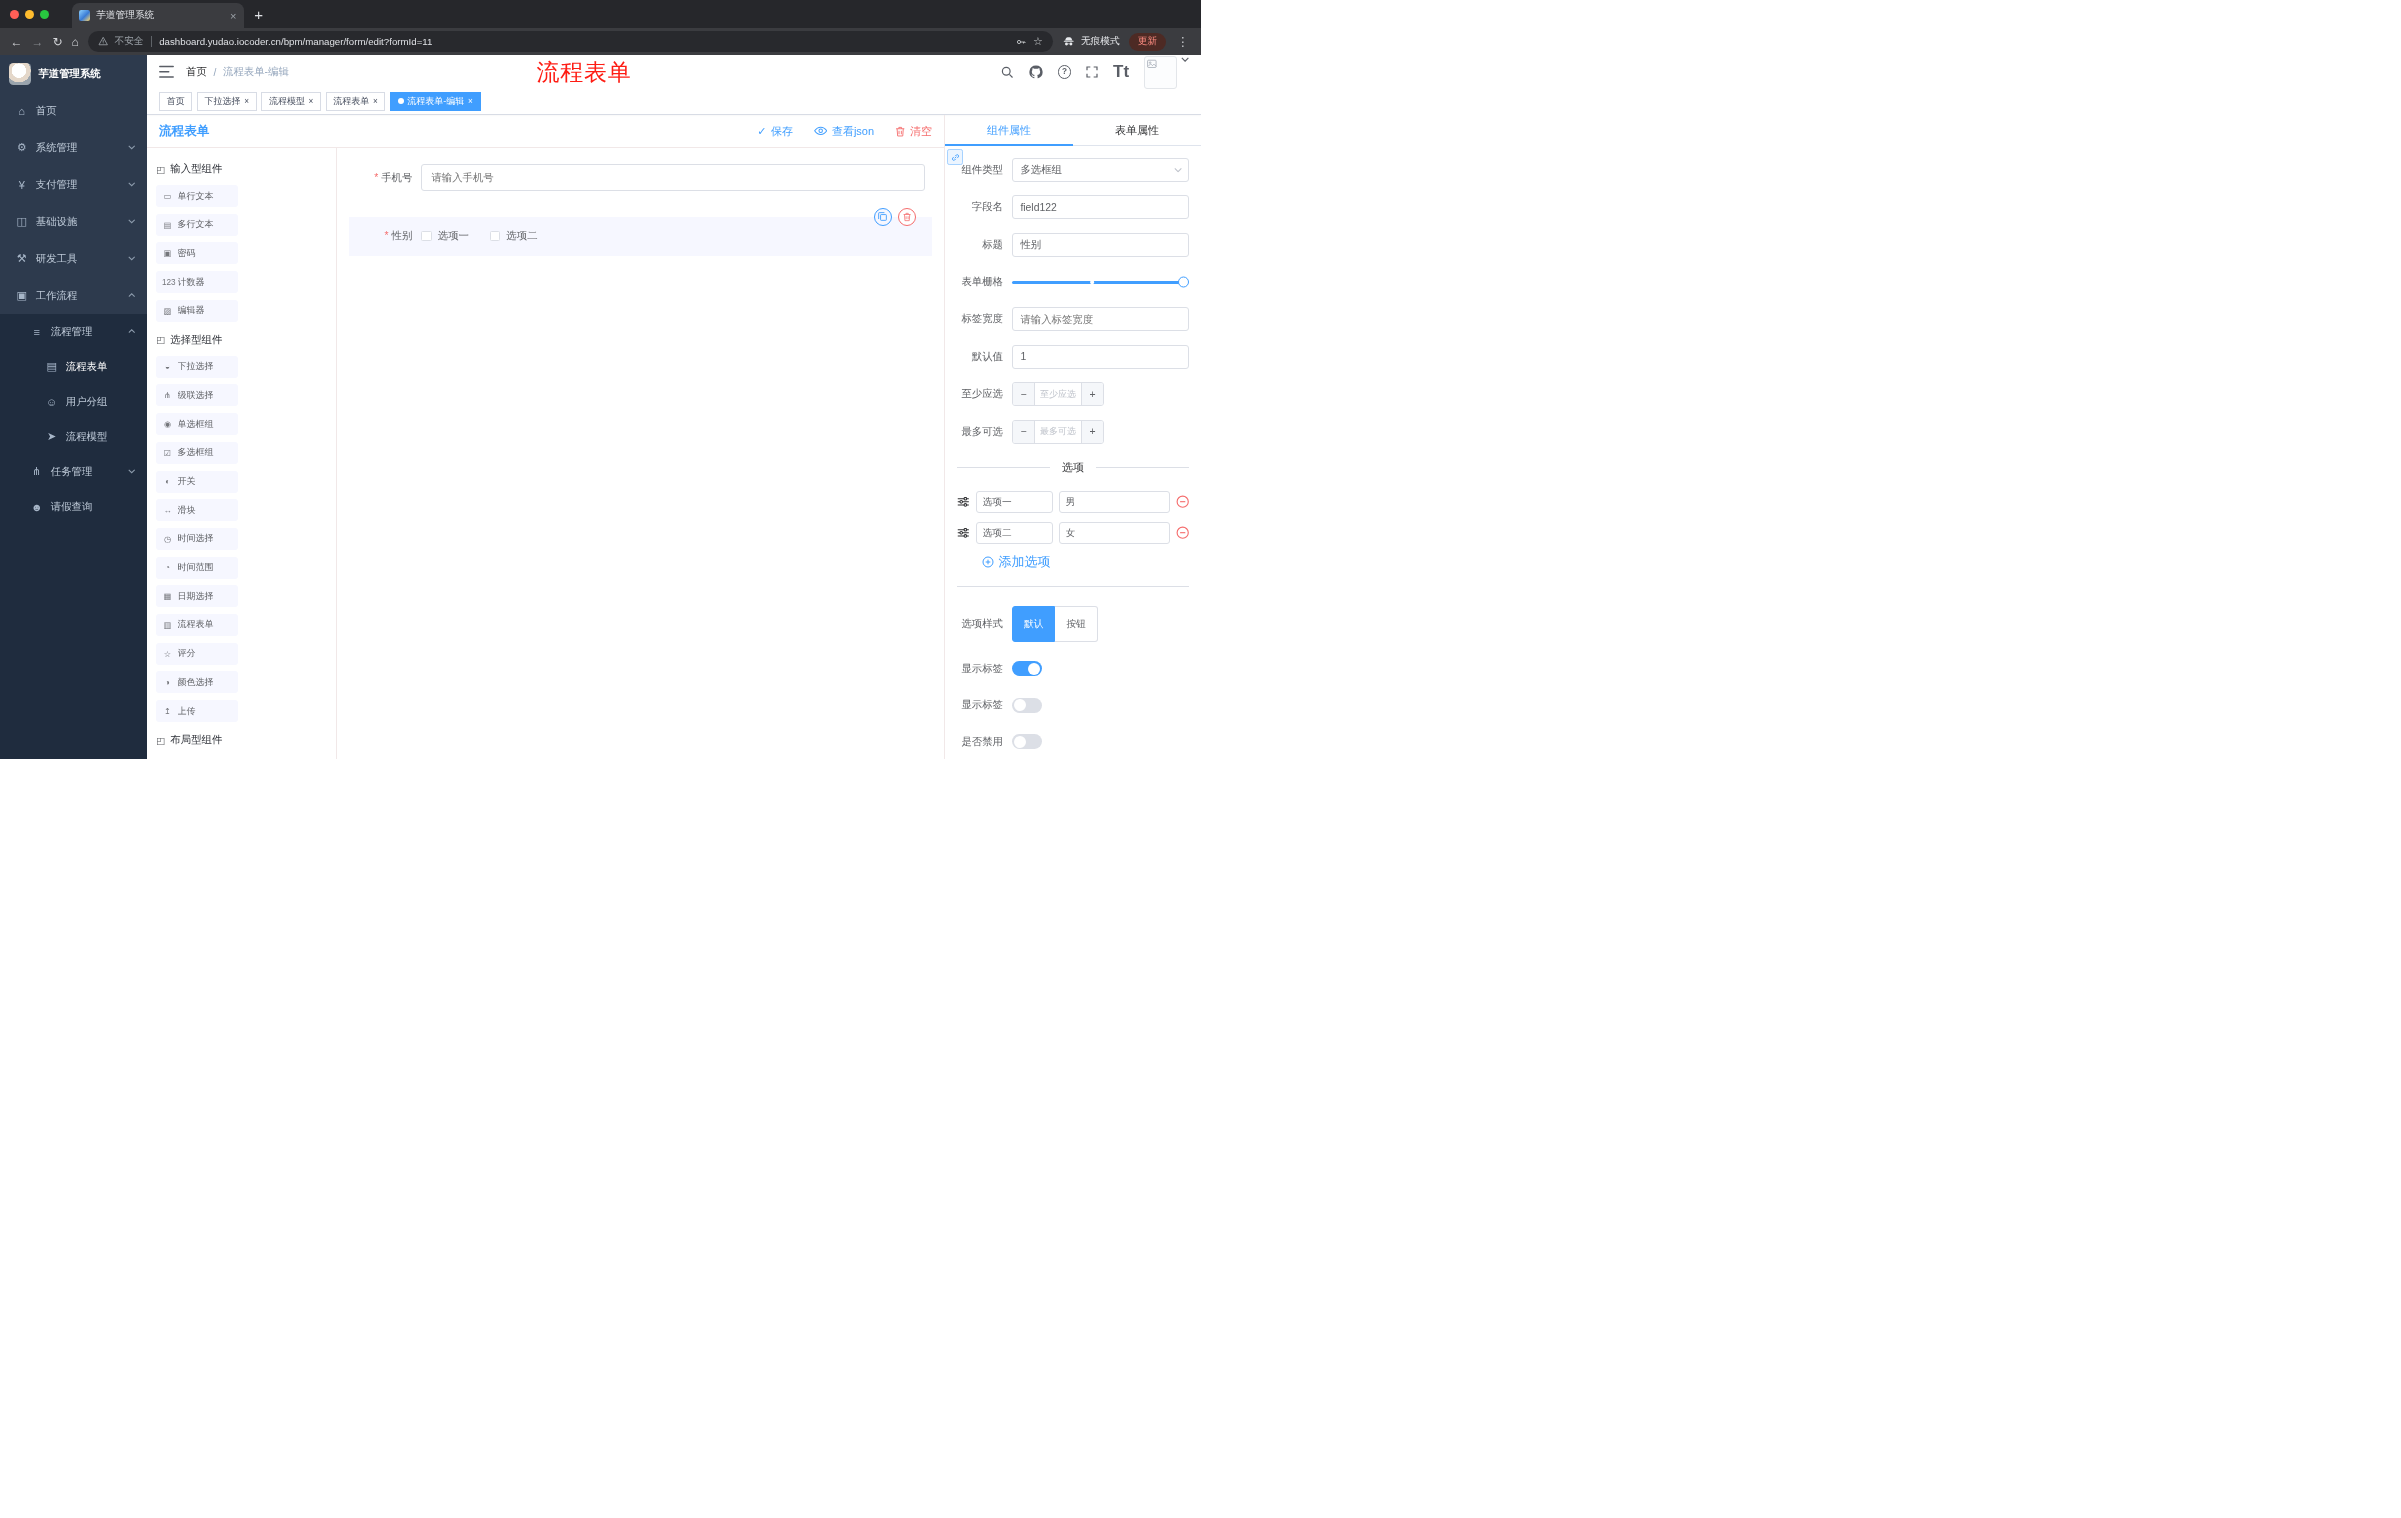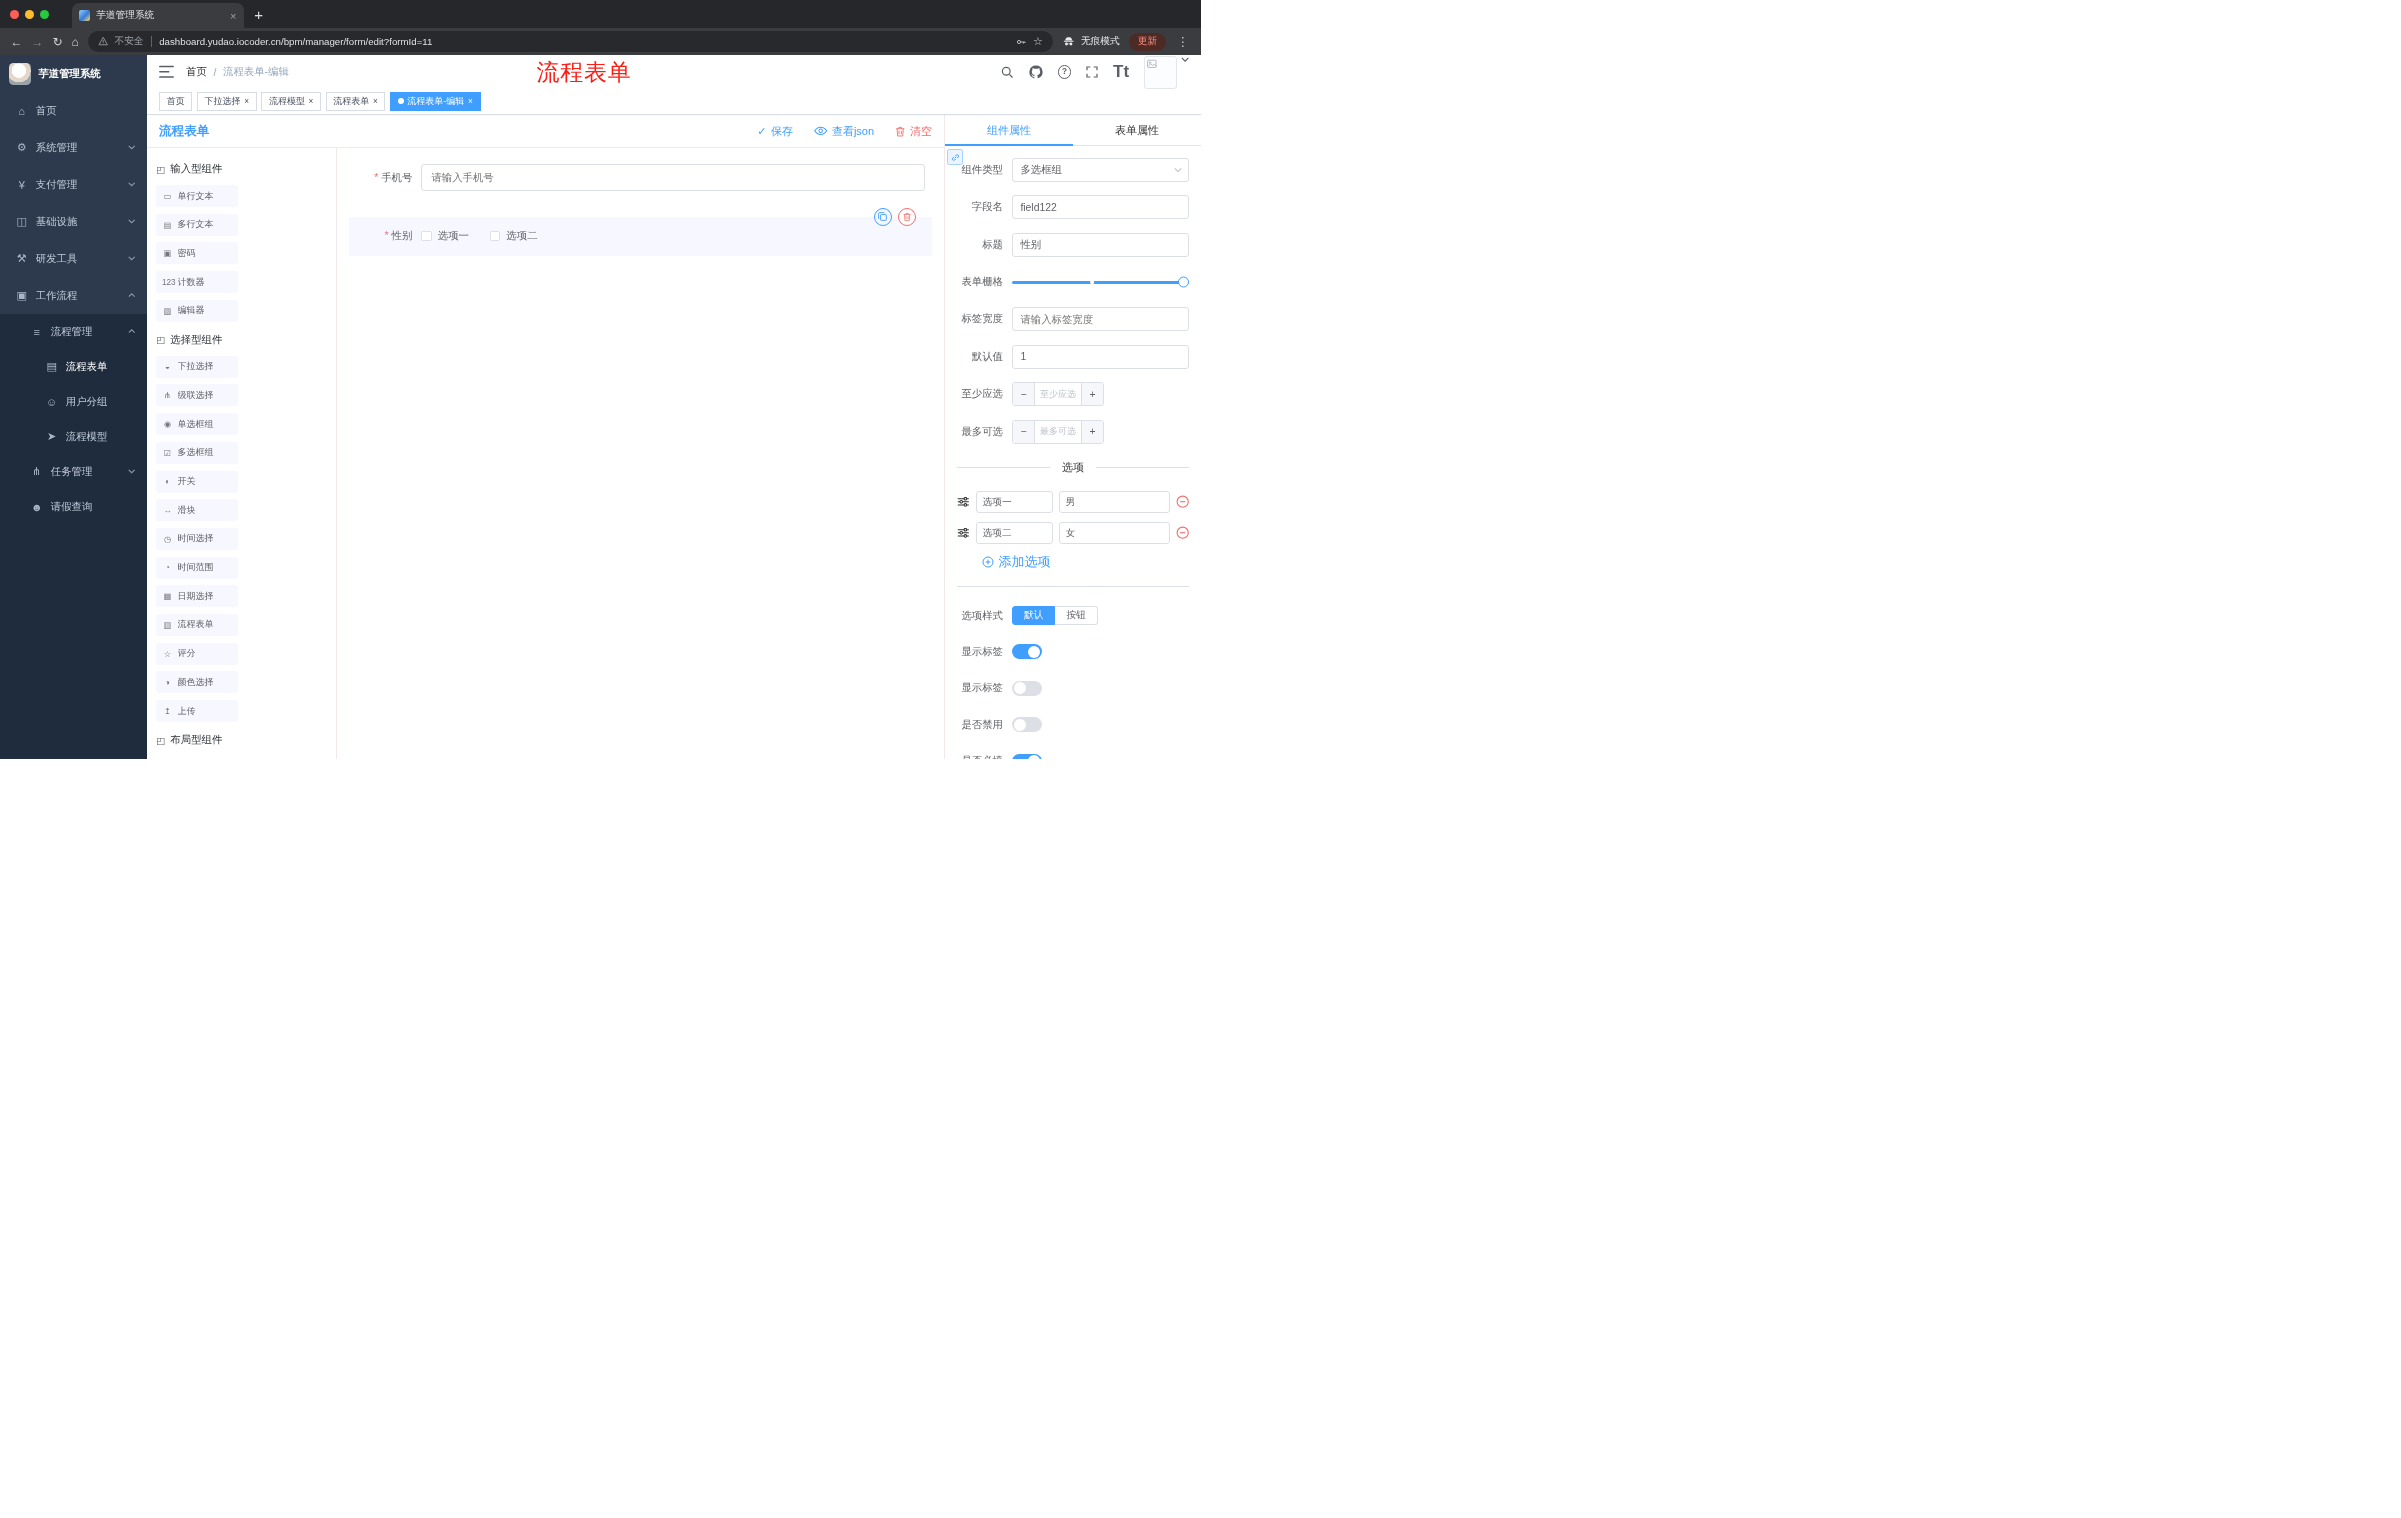--- a/index.html
+++ b/index.html
@@ -131,21 +131,21 @@
   .pdivider span{padding:0 12px;}
   .pdivider.plain{margin:15px 0;}
   .opt-row{display:flex;align-items:center;gap:6px;margin-bottom:9px;}
   .drag-icon{color:#303133;display:flex;cursor:grab;flex-shrink:0;}
   .opt-input{height:22px;border:0.7px solid #dcdfe6;border-radius:3px;padding:0 6px;font-size:9.7px;color:#606266;outline:none;}
   .opt-label-input{width:77px;flex-shrink:0;}
   .opt-value-input{flex:1;min-width:0;}
   .remove-icon{color:#f56c6c;display:flex;cursor:pointer;flex-shrink:0;}
   .add-option{display:flex;align-items:center;gap:4.5px;color:#409eff;font-size:13px;margin:4.5px 0 1.5px 25px;cursor:pointer;}
   .style-group{display:flex;}
-  .sbtn{height:19px;padding:0 11px;font-size:9.7px;display:flex;align-items:center;border:0.7px solid #dcdfe6;background:#fff;color:#606266;cursor:pointer;}
+  .sbtn{height:36px;padding:0 11px;font-size:9.7px;display:flex;align-items:center;border:0.7px solid #dcdfe6;background:#fff;color:#606266;cursor:pointer;}
   .sbtn.active{background:#409eff;border-color:#409eff;color:#fff;}
   .sbtn:first-child{border-radius:3px 0 0 3px;}
   .sbtn:last-child{border-radius:0 3px 3px 0;border-left:none;}
   .prow.switch-row{margin-bottom:21.5px;}
   .switch{width:30px;height:15px;border-radius:7.4px;background:#dcdfe6;position:relative;cursor:pointer;flex-shrink:0;}
   .switch::after{content:"";position:absolute;top:1.5px;left:1.5px;width:12px;height:12px;border-radius:50%;background:#fff;}
   .switch.on{background:#409eff;}
   .switch.on::after{left:16.3px;}
   .prow.style-row{margin:19.3px 0 19.3px 0;}
 </style>

